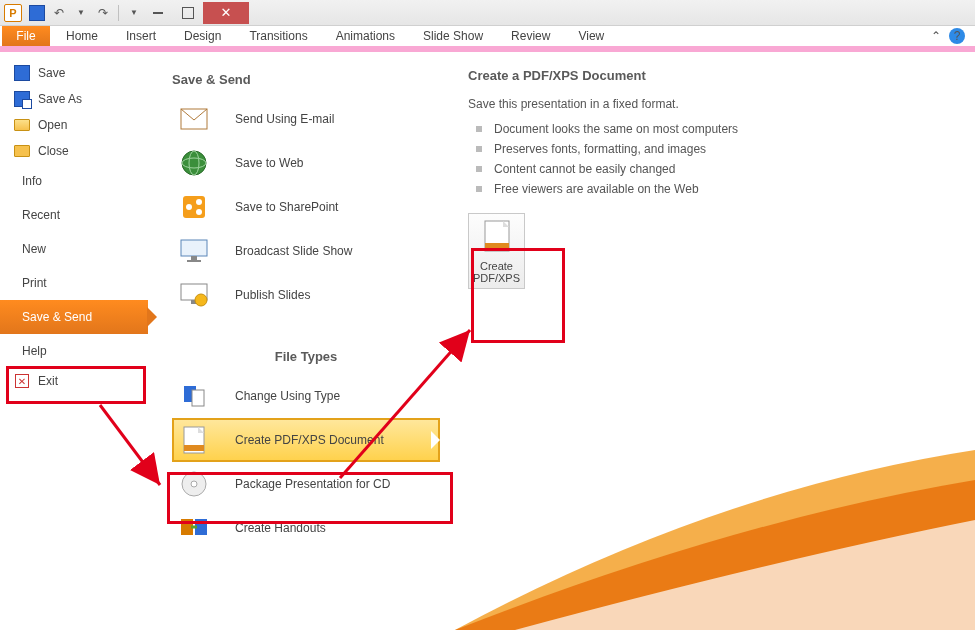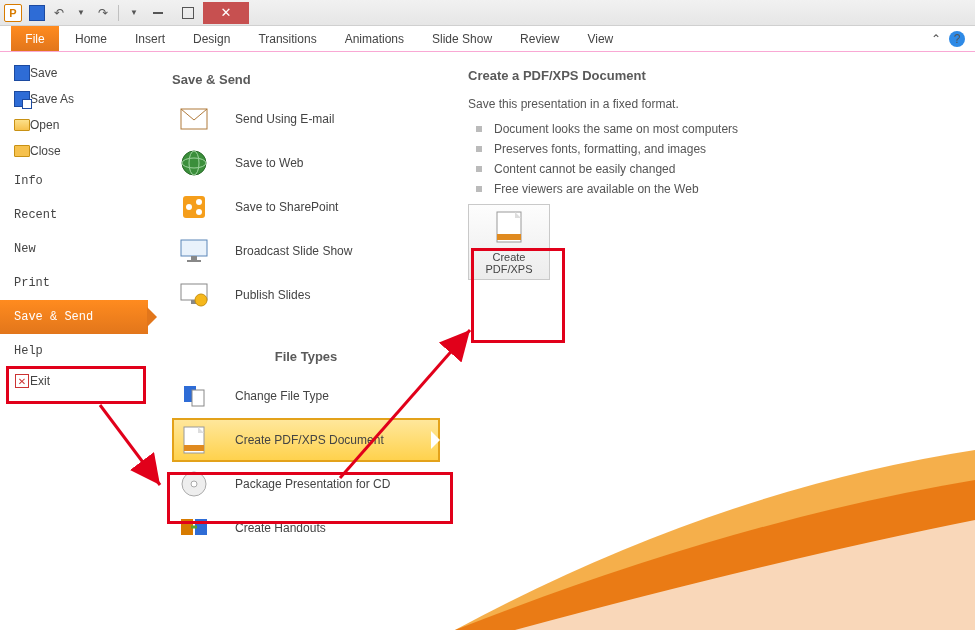--- a/index.html
+++ b/index.html
@@ -13,32 +13,32 @@
 .qat-sep { width:1px; height:16px; background:#c0c0c0; margin:0 2px; }
 .title-text { flex: 1; text-align: left; padding-left: 12px; font-size: 13px; color: #6a6a6a; white-space: nowrap; overflow: hidden; }
 .win-controls { display: flex; }
 .win-btn { width: 30px; height: 22px; display: flex; align-items: center; justify-content: center; font-size: 13px; color: #555; cursor: pointer; }
 .win-btn.min::before { content:""; width:10px; height:2px; background:#555; }
 .win-btn.max::before { content:""; width:10px; height:10px; border:1px solid #555; }
 .win-btn.close { background:#c75050; color:#fff; width:46px; }
 .win-btn.close::before { content:"✕"; }
 
 
-.ribbon { height: 26px; background: #fff; display: flex; align-items: stretch; border-bottom: 1px solid #f9a8d4; padding-left: 11px; }
+.ribbon { height: 26px; background: #fff; display: flex; align-items: stretch; border-bottom: 6px solid #f9a8d4; padding-left: 2px; }
 .tab { padding: 0 14px; font-size: 12px; color: #444; display: flex; align-items: center; cursor: pointer; }
 .tab.file { background: linear-gradient(#ff8b1f,#e2761b); color: #fff; font-weight: normal; margin-right: 2px; min-width: 48px; justify-content:center; }
 .ribbon-right { margin-left: auto; display: flex; align-items: center; gap: 8px; padding-right: 10px; }
 .ribbon-right span { font-size: 12px; color: #555; cursor:pointer; }
 .help-icon { width:16px; height:16px; border-radius:50%; background:#2e8ae6; color:#fff; font-size:11px; display:flex; align-items:center; justify-content:center; }
 
 
 .backstage { display: flex; height: calc(630px - 52px); background: #fff; position: relative; }
 .left-col { width: 148px; background: #fff; padding-top: 8px; }
-.left-item { display: flex; align-items: center; height: 26px; padding-left: 14px; font-size: 12px; color: #444; cursor: pointer; gap: 0; }
-.left-section { height: 34px; display:flex; align-items:center; padding-left: 14px; font-size: 12px; color: #444; cursor:pointer;font-family:Liberation Mono, monospace; }
+.left-item { display: flex; align-items: center; height: 26px; padding-left: 14px; font-size: 12px; color: #444; cursor: pointer; gap: 8px; }
+.left-section { height: 34px; display:flex; align-items:center; padding-left: 22px; font-size: 12px; color: #444; cursor:pointer; }
 .left-section.active { background: linear-gradient(#ff8b1f,#e2761b); color:#fff; position:relative; }
 .left-section.active::after {
   content:""; position:absolute; right:-9px; top:50%; transform:translateY(-50%);
   border-left:10px solid #e2761b; border-top:10px solid transparent; border-bottom:10px solid transparent;
 }
 .mini-icon { width:16px; height:16px; display:inline-flex; align-items:center; justify-content:center; }
 
 
 .mid-col { width: 300px; padding: 16px 8px 8px 24px; }
 .section-title { font-size: 13px; font-weight: bold; color: #5a5a5a; margin: 4px 0 10px; }
@@ -50,21 +50,21 @@
 }
 .opt-icon { width:32px; height:32px; display:flex; align-items:center; justify-content:center; }
 
 
 .right-col { flex:1; padding: 16px 20px; position:relative; }
 .right-title { font-size: 13px; font-weight:bold; color:#5a5a5a; margin-bottom: 14px; }
 .desc { font-size: 12px; color:#555; margin-bottom: 8px; }
 .bullets { list-style:none; }
 .bullets li { font-size:12px; color:#555; padding-left: 26px; position:relative; line-height: 20px; }
 .bullets li::before { content:""; position:absolute; left:8px; top:7px; width:6px; height:6px; background:#bbb; }
-.big-btn { margin-top: 5px; width: 82px; height: 76px; border:1px solid #c9c9c9; background:linear-gradient(#fdfdfd,#ececec); display:flex; flex-direction:column; align-items:center; justify-content:center; gap:4px; cursor:pointer; font-size:11px; color:#444; text-align:center; }
+.big-btn { margin-top: 14px; width: 57px; height: 76px; border:1px solid #c9c9c9; background:linear-gradient(#fdfdfd,#ececec); display:flex; flex-direction:column; align-items:center; justify-content:center; gap:4px; cursor:pointer; font-size:11px; color:#444; text-align:center; }
 
 
 .callout { position:absolute; border:3px solid #e1001a; pointer-events:none; }
 .callout.save-send { left:6px; top:366px; width:140px; height:38px; }
 .callout.pdf-row { left:167px; top:472px; width:286px; height:52px; }
 .callout.big-btn-box { left:471px; top:248px; width:94px; height:95px; }
 
 
 svg.arrow { position:absolute; left:0; top:0; pointer-events:none; }
 
@@ -218,21 +218,21 @@
 
     <div class="section-title" style="margin-top:32px;text-align:center;">File Types</div>
 
     <div class="option-row">
       <span class="opt-icon">
           <svg width="28" height="28">
             <rect x="4" y="4" width="12" height="16" fill="#2e6cd6"></rect>
             <rect x="12" y="8" width="12" height="16" fill="#fff" stroke="#888"></rect>
           </svg>
         </span>
-      <span>Change File Type</span>
+      <span>Change Using Type</span>
     </div>
     <div class="option-row selected">
       <span class="opt-icon">
           <svg width="26" height="30">
             <rect x="3" y="2" width="20" height="26" fill="#fff" stroke="#999"></rect>
             <rect x="3" y="20" width="20" height="6" fill="#e08a1f"></rect>
             <polygon points="17,2 23,8 17,8" fill="#ddd"></polygon>
           </svg>
         </span>
       <span>Create PDF/XPS Document</span>

